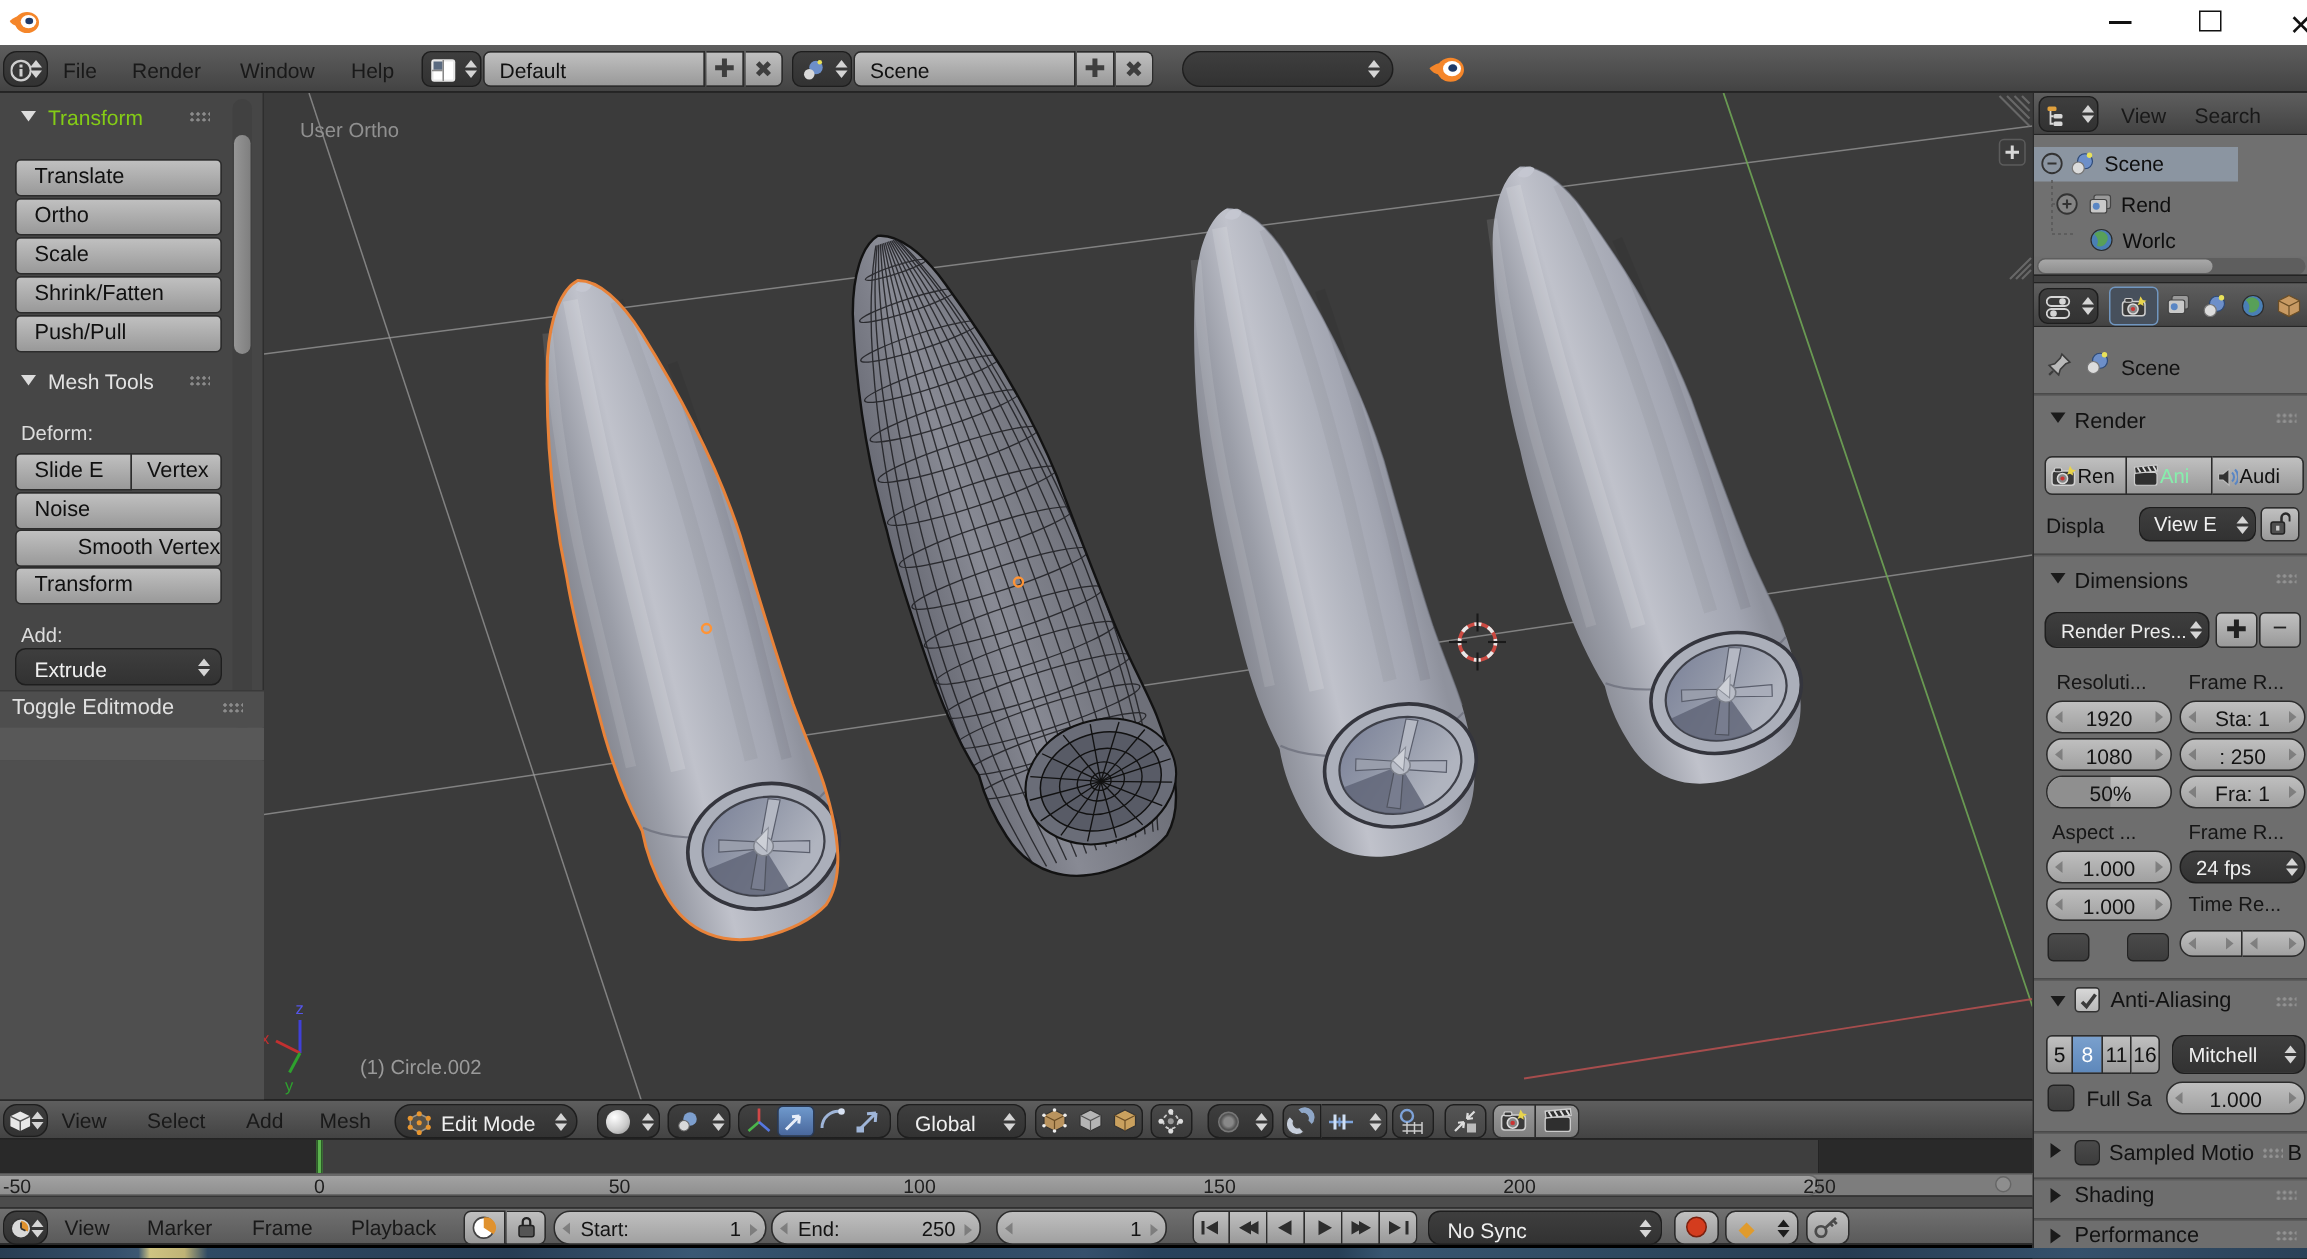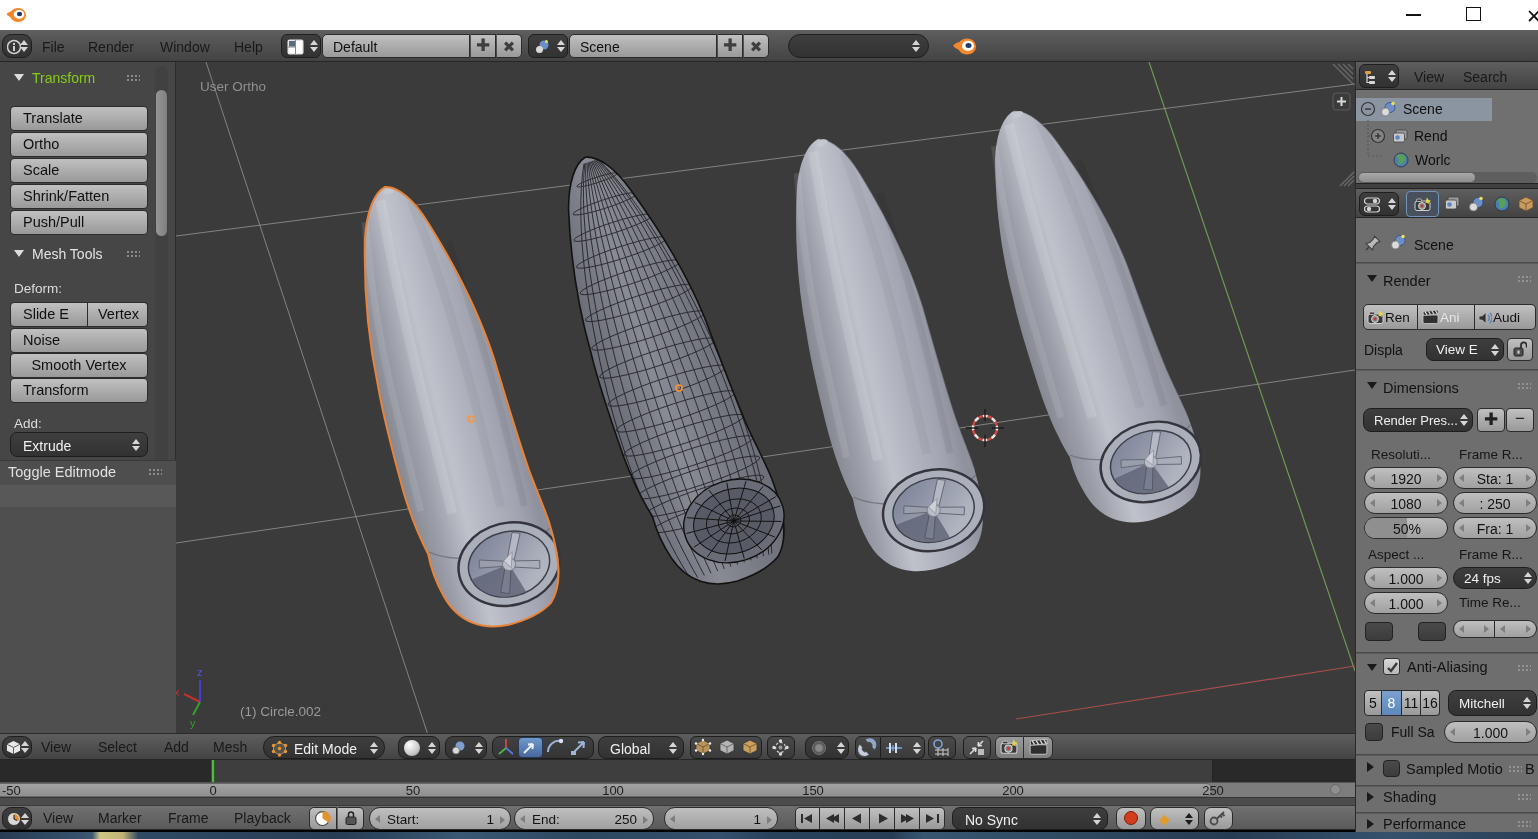--- a/index.html
+++ b/index.html
@@ -110,21 +110,21 @@
     <div class="abs btn" style="left:10px;top:122px;width:138px;height:25px;font-size:14.5px;text-align:left;padding-left:12px;line-height:23px;">Shrink/Fatten</div>
     <div class="abs btn" style="left:10px;top:148px;width:138px;height:25px;font-size:14.5px;text-align:left;padding-left:12px;line-height:23px;">Push/Pull</div>
 
     <div class="abs tri-d lt" style="left:14px;top:188px;"></div>
     <div class="abs" style="left:32px;top:184px;font-size:14px;color:#e3e3e3;">Mesh Tools</div>
     <div class="abs grip" style="left:126px;top:188px;"></div>
     <div class="abs" style="left:14px;top:219px;font-size:13.5px;color:#dcdcdc;">Deform:</div>
     <div class="abs btn" style="left:10px;top:240px;width:78px;height:25px;border-radius:4px 0 0 4px;font-size:14.5px;text-align:left;padding-left:12px;line-height:23px;">Slide E</div>
     <div class="abs btn" style="left:88px;top:240px;width:60px;height:25px;border-radius:0 4px 4px 0;border-left:none;font-size:14.5px;text-align:left;padding-left:10px;line-height:23px;">Vertex</div>
     <div class="abs btn" style="left:10px;top:266px;width:138px;height:25px;font-size:14.5px;text-align:left;padding-left:12px;line-height:23px;">Noise</div>
-    <div class="abs btn" style="left:10px;top:291px;width:138px;height:25px;font-size:14.5px;text-align:center;line-height:23px;">Smooth Vertex</div>
+    <div class="abs btn" style="left:10px;top:291px;width:138px;height:25px;font-size:14.5px;text-align:right;line-height:23px;">Smooth Vertex</div>
     <div class="abs btn" style="left:10px;top:316px;width:138px;height:25px;font-size:14.5px;text-align:left;padding-left:12px;line-height:23px;">Transform</div>
     <div class="abs" style="left:14px;top:354px;font-size:13.5px;color:#dcdcdc;">Add:</div>
     <div class="abs dk" style="left:10px;top:370px;width:138px;height:25px;border-radius:7px;">
       <div class="abs" style="left:12px;top:5px;font-size:14px;color:#f0f0f0;">Extrude</div>
       <div class="updn" style="right:7px;"></div>
     </div>
 
     <div class="abs" style="left:0;top:398px;width:176px;height:25px;background:#4e4e4e;border-top:1px solid #3a3a3a;"></div>
       <div class="abs" style="left:0;top:423px;width:176px;height:22px;background:#585858;"></div>
       <div class="abs" style="left:0;top:445px;width:176px;height:226px;background:#4f4f4f;"></div>
@@ -424,21 +424,21 @@
     <div class="abs btn" style="left:7px;top:242px;width:55px;height:26px;border-radius:5px 0 0 5px;"></div>
     <div class="abs btn" style="left:62px;top:242px;width:57px;height:26px;border-radius:0;border-left:none;"></div>
     <div class="abs btn" style="left:119px;top:242px;width:61px;height:26px;border-radius:0 5px 5px 0;border-left:none;"></div>
     <svg class="abs" style="left:11px;top:247px;" width="18" height="17" viewBox="0 0 18 17">
         <use href="#i-cam"></use>
       </svg>
     <div class="abs" style="left:29px;top:248px;font-size:13.5px;color:#111;">Ren</div>
     <svg class="abs" style="left:66px;top:247px;" width="17" height="16" viewBox="0 0 17 16">
         <use href="#i-clap"></use>
       </svg>
-    <div class="abs" style="left:84px;top:248px;font-size:13.5px;color:#e5e5e5;">Ani</div>
+    <div class="abs" style="left:84px;top:248px;font-size:13.5px;color:#86efac;">Ani</div>
     <svg class="abs" style="left:122px;top:248px;" width="14" height="16" viewBox="0 0 14 16">
         <use href="#i-spk"></use>
       </svg>
     <div class="abs" style="left:137px;top:248px;font-size:13.5px;color:#111;text-align:right;">Audi</div>
     <div class="abs" style="left:8px;top:280px;font-size:14px;color:#121212;">Displa</div>
     <div class="abs dk" style="left:70px;top:276px;width:78px;height:23px;border-radius:7px;">
       <div class="abs" style="left:9px;top:3px;font-size:13.5px;color:#f0f0f0;">View E</div>
       <div class="updn" style="right:4px;"></div>
     </div>
     <div class="abs btn" style="left:151px;top:276px;width:26px;height:23px;"></div>

